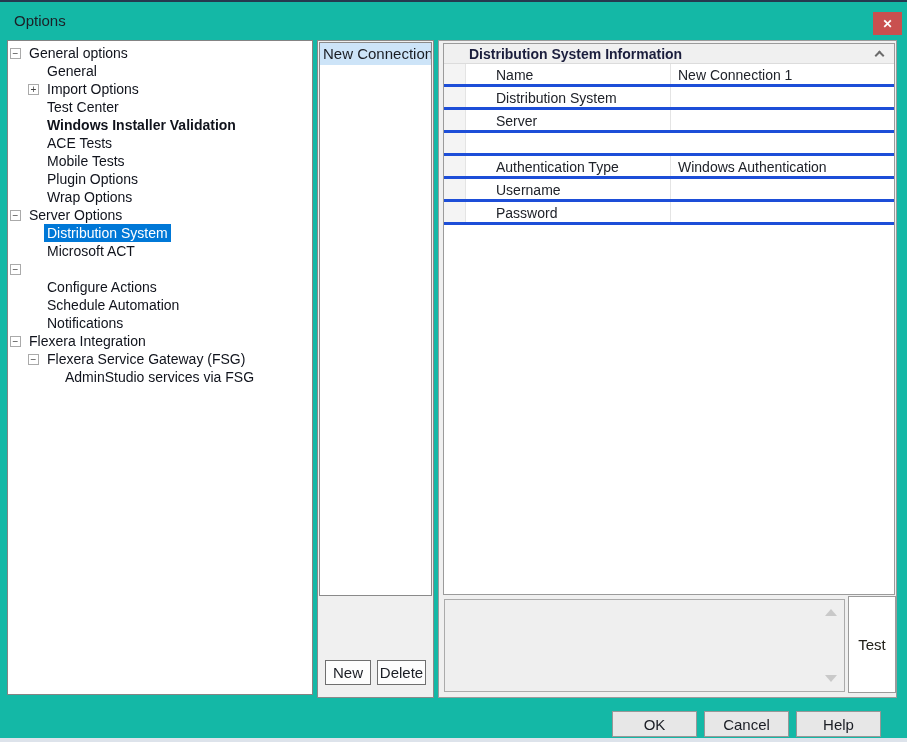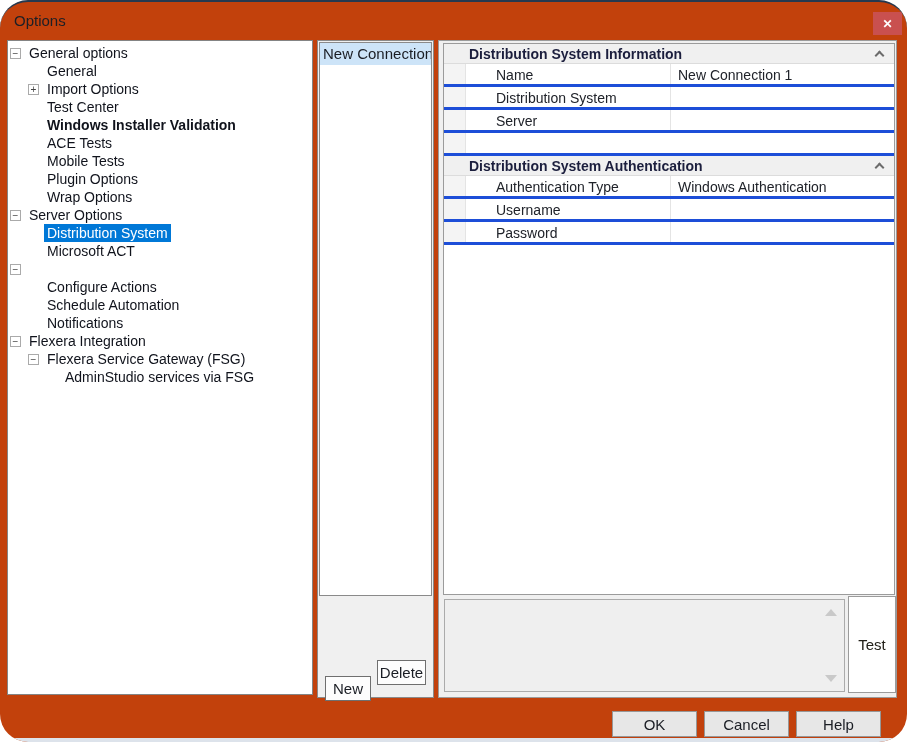--- a/index.html
+++ b/index.html
@@ -1,24 +1,23 @@
 <!DOCTYPE html>
 <html><head>
 <meta charset="utf-8">
 <style>
   * { box-sizing: border-box; margin: 0; padding: 0; }
   html,body { background:#fff; }
   .window {
     position: relative;
     width: 907px; height: 742px;
-    background: #c2410c;
+    background: #14b8a6;
     font-family: "Liberation Sans", sans-serif;
     overflow: hidden;
     border-top: 2px solid #26394f;
-    border-radius: 28px;
   }
   
   .title-text {
     position: absolute; left: 14px; top: 10px;
     font-size: 15px; color: #1c1f26;
   }
   .close-btn {
     position: absolute; left: 873px; top: 10px;
     width: 29px; height: 23px;
     background: #c9504f; color: #fff;
@@ -59,21 +58,21 @@
     height: 22px; line-height: 22px; padding: 0 3px;
     font-size: 15px; color: #1a1d24;
     white-space: nowrap; overflow: hidden;
   }
   .conn-item.selected { background: #cde4f8; }
   .mid-btn {
     position: absolute; top: 619px; height: 25px;
     background: #fdfdfd; border: 1px solid #6f6f6f;
     font-family: inherit; font-size: 15px; color: #1a1d24;
   }
-  .btn-new { left: 7px; width: 46px; margin-top: 16px; }
+  .btn-new { left: 7px; width: 46px; }
   .btn-delete { left: 59px; width: 49px; }
   
   .right-panel {
     position: absolute; left: 438px; top: 38px;
     width: 459px; height: 658px;
     background: #f0f0f0; border: 1px solid #9b9b9b;
   }
   .prop-grid {
     position: absolute; left: 4px; top: 2px;
     width: 452px; height: 552px;
@@ -250,24 +249,20 @@
         </div>
         <div class="grid-row">
           <div class="grid-gutter"></div>
           <div class="grid-label">Server</div>
           <div class="grid-value"></div>
         </div>
         <div class="grid-row">
           <div class="grid-gutter"></div>
           <div class="grid-value"></div>
         </div>
-        <div class="grid-section-header">
-          <span>Distribution System Authentication</span>
-          <span class="chevron"></span>
-        </div>
         <div class="grid-row">
           <div class="grid-gutter"></div>
           <div class="grid-label">Authentication Type</div>
           <div class="grid-value">Windows Authentication</div>
         </div>
         <div class="grid-row">
           <div class="grid-gutter"></div>
           <div class="grid-label">Username</div>
           <div class="grid-value"></div>
         </div>

